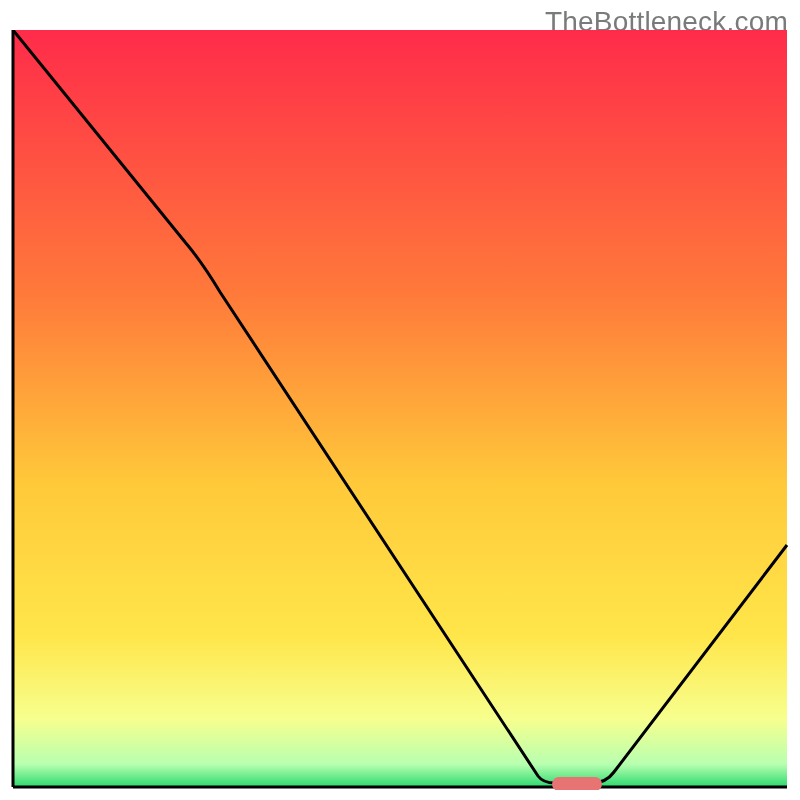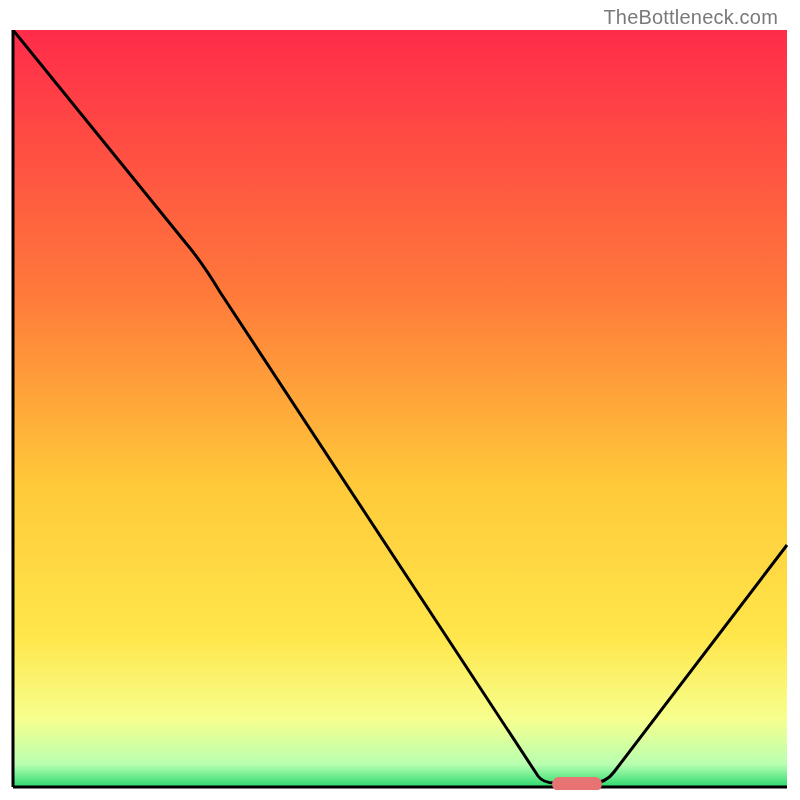--- a/index.html
+++ b/index.html
@@ -12,22 +12,22 @@
   }
   .frame {
     position: relative;
     width: 800px;
     height: 800px;
     box-sizing: border-box;
   }
   .watermark {
     position: absolute;
     top: 6px;
-    right: 22px;
-    font-size: 20px;
+    right: 12px;
+    font-size: 28px;
     color: #7a7a7a;
     font-weight: 500;
     letter-spacing: 0.2px;
   }
   .plot-area {
     position: absolute;
     left: 10px;
     top: 30px;
     width: 780px;
     height: 760px;

